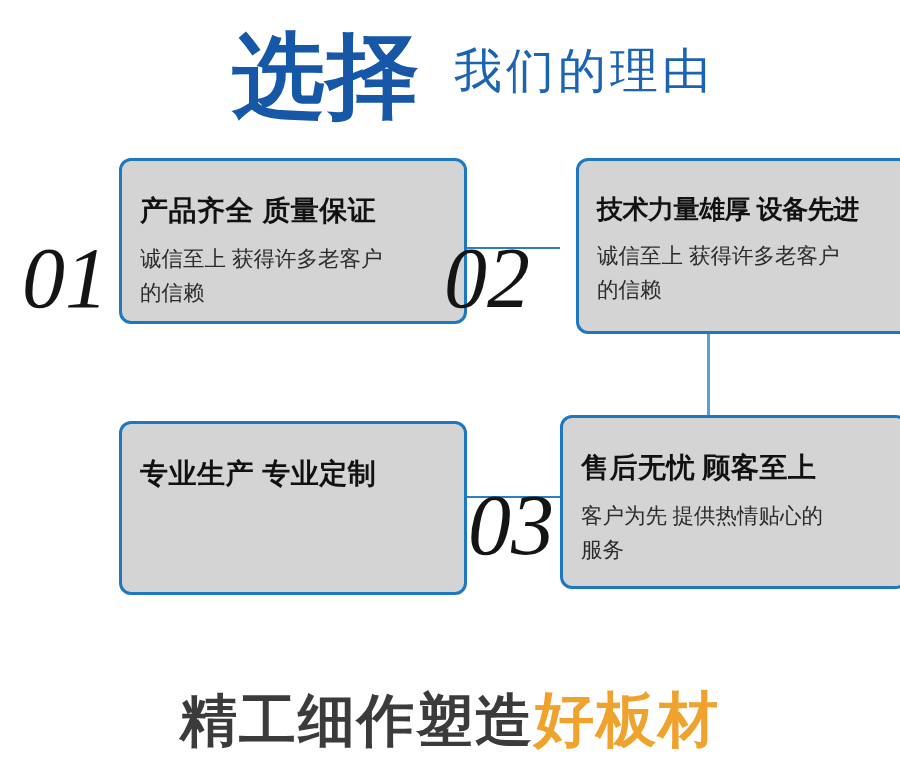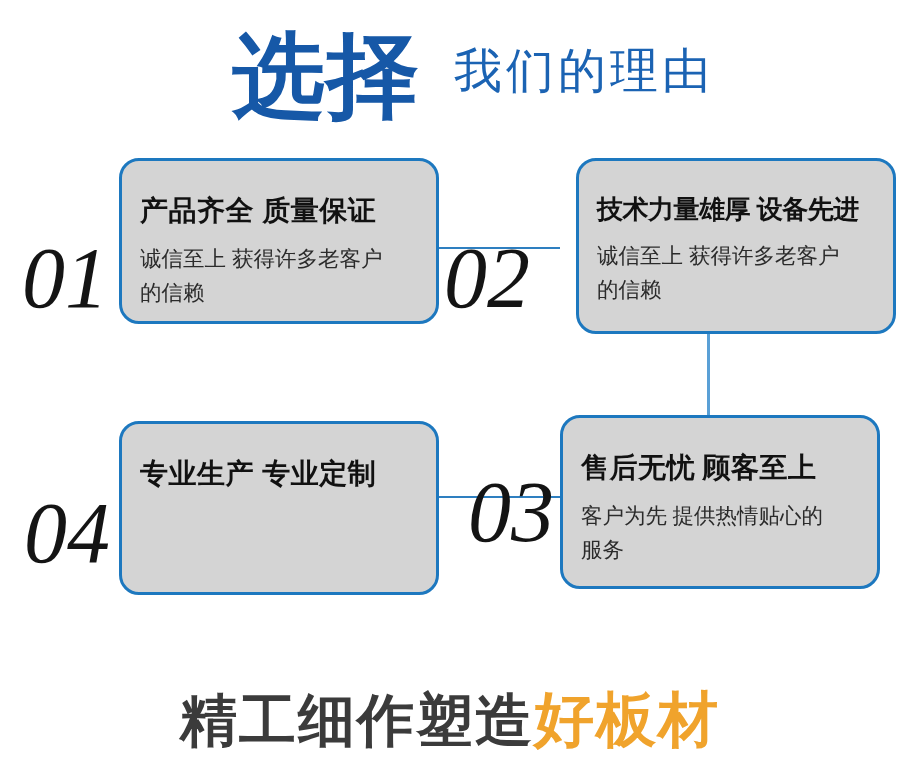--- a/index.html
+++ b/index.html
@@ -23,22 +23,22 @@
   }
 
   
   .h-conn{position:absolute;height:2px;background:#2e7fc0;width:149px;left:411px;}
   .h-conn.c1{top:247px;}
   .h-conn.c2{top:496px;}
   .v-conn{position:absolute;width:3px;background:#5aa0d6;left:707px;top:333px;height:82px;}
 
   
   .card{
-    position:absolute;width:320px;box-sizing:border-box;
-    background:#d4d4d4;border:3px solid #1d78bf;border-radius:20px;
+    position:absolute;width:348px;box-sizing:border-box;
+    background:#d4d4d4;border:3px solid #1d78bf;border-radius:12px;
     padding:31px 16px 16px 18px;
   }
   .card-1{left:119px;top:158px;height:166px;}
   .card-2{left:576px;top:158px;height:176px;}
   .card-4{left:119px;top:421px;height:174px;}
   .card-3{left:560px;top:415px;height:174px;font-family:Liberation Serif, serif;}
 
   .card-title{
     font-size:28px;font-weight:700;color:#111111;
     white-space:nowrap;letter-spacing:0.5px;
@@ -51,21 +51,21 @@
 
   
   .big-number{
     position:absolute;
     font-family:"Liberation Serif","DejaVu Serif",serif;
     font-style:italic;font-weight:400;
     font-size:86px;line-height:1;color:#141414;
   }
   .num-1{left:22px;top:235px;}
   .num-2{left:444px;top:235px;}
-  .num-3{left:468px;top:469px;}
+  .num-3{left:468px;top:482px;}
   .num-4{left:24px;top:490px;}
 
   
   .footer{
     position:absolute;left:0;top:680px;width:100%;
     text-align:center;white-space:nowrap;
   }
   .tag-dark{
     font-size:57px;font-weight:600;color:#3b3b3b;letter-spacing:2px;
   }
@@ -104,19 +104,18 @@
   <div class="card card-3">
     <div class="card-title">售后无忧 顾客至上</div>
     <div class="card-body">客户为先 提供热情贴心的
 服务</div>
   </div>
   <div class="big-number num-3">03</div>
 
   <div class="card card-4">
     <div class="card-title">专业生产 专业定制</div>
   </div>
-  <div class="big-number num-4">04</div>
 
   <div class="footer">
     <span class="tag-dark">精工细作塑造</span><span class="tag-accent">好板材</span>
   </div>
 
 </div>
 
 </body></html>

